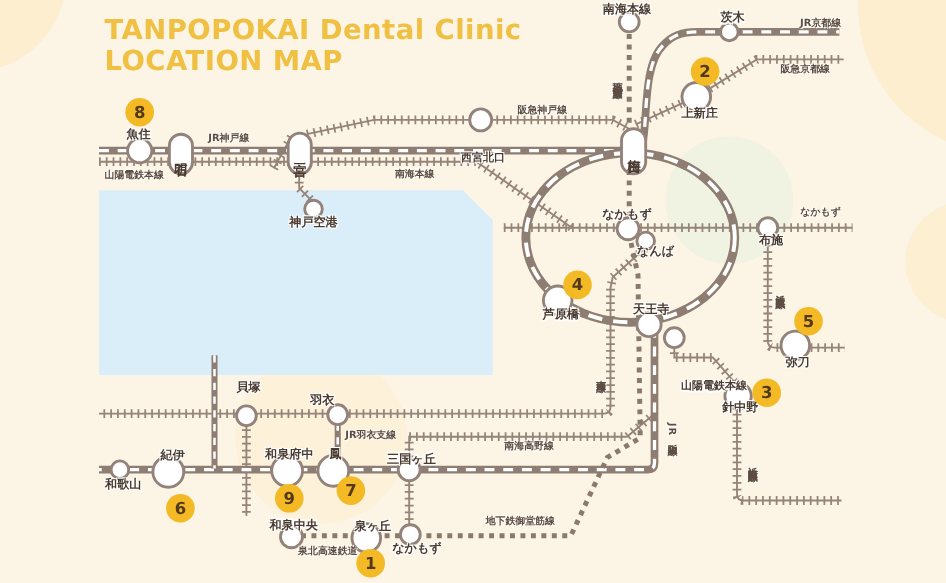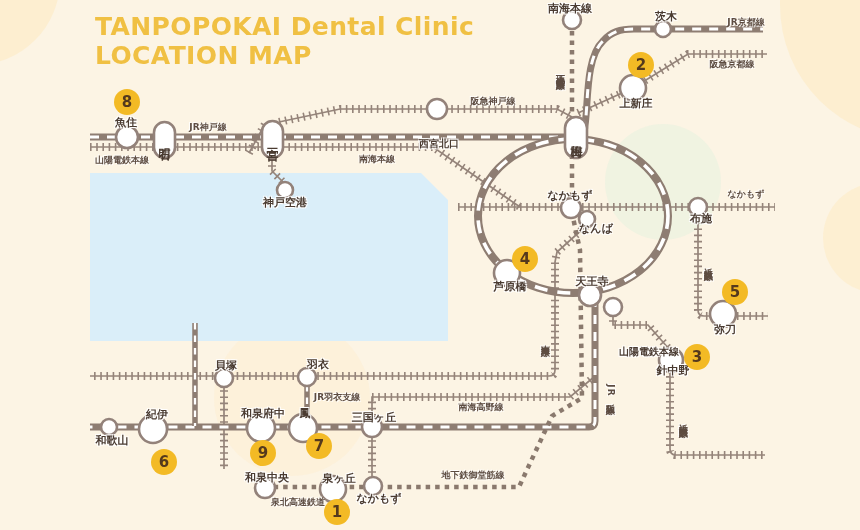--- a/index.html
+++ b/index.html
@@ -171,22 +171,22 @@
   <div class="lbl" style="left:570px;top:195px">なかもず</div>
   <div class="lbl" style="left:596px;top:228px">なんば</div>
   <div class="lbl" style="left:701px;top:218px">布施</div>
   <div class="lbl" style="left:510px;top:286px">芦原橋</div>
   <div class="lbl" style="left:592px;top:281px">天王寺</div>
   <div class="lbl sm" style="left:649px;top:304px">山陽電鉄本線</div>
   <div class="lbl" style="left:725px;top:329px">弥刀</div>
   <div class="lbl" style="left:673px;top:370px">針中野</div>
   <div class="lbl" style="left:112px;top:440px">和歌山</div>
   <div class="lbl" style="left:157px;top:414px">紀伊</div>
-  <div class="lbl" style="left:226px;top:365px">貝塚</div>
-  <div class="lbl" style="left:318px;top:364px">羽衣</div>
+  <div class="lbl" style="left:226px;top:352px">貝塚</div>
+  <div class="lbl" style="left:293px;top:364px">羽衣</div>
   <div class="lbl" style="left:263px;top:413px">和泉府中</div>
   <div class="lbl" style="left:305px;top:413px">鳳</div>
   <div class="lbl" style="left:374px;top:417px">三国ヶ丘</div>
   <div class="lbl" style="left:267px;top:477px">和泉中央</div>
   <div class="lbl" style="left:339px;top:478px">泉ヶ丘</div>
   <div class="lbl" style="left:379px;top:498px">なかもず</div>
 
   <div class="line-lbl" style="left:208px;top:127px">JR神戸線</div>
   <div class="line-lbl" style="left:122px;top:160px">山陽電鉄本線</div>
   <div class="line-lbl" style="left:377px;top:159px">南海本線</div>

